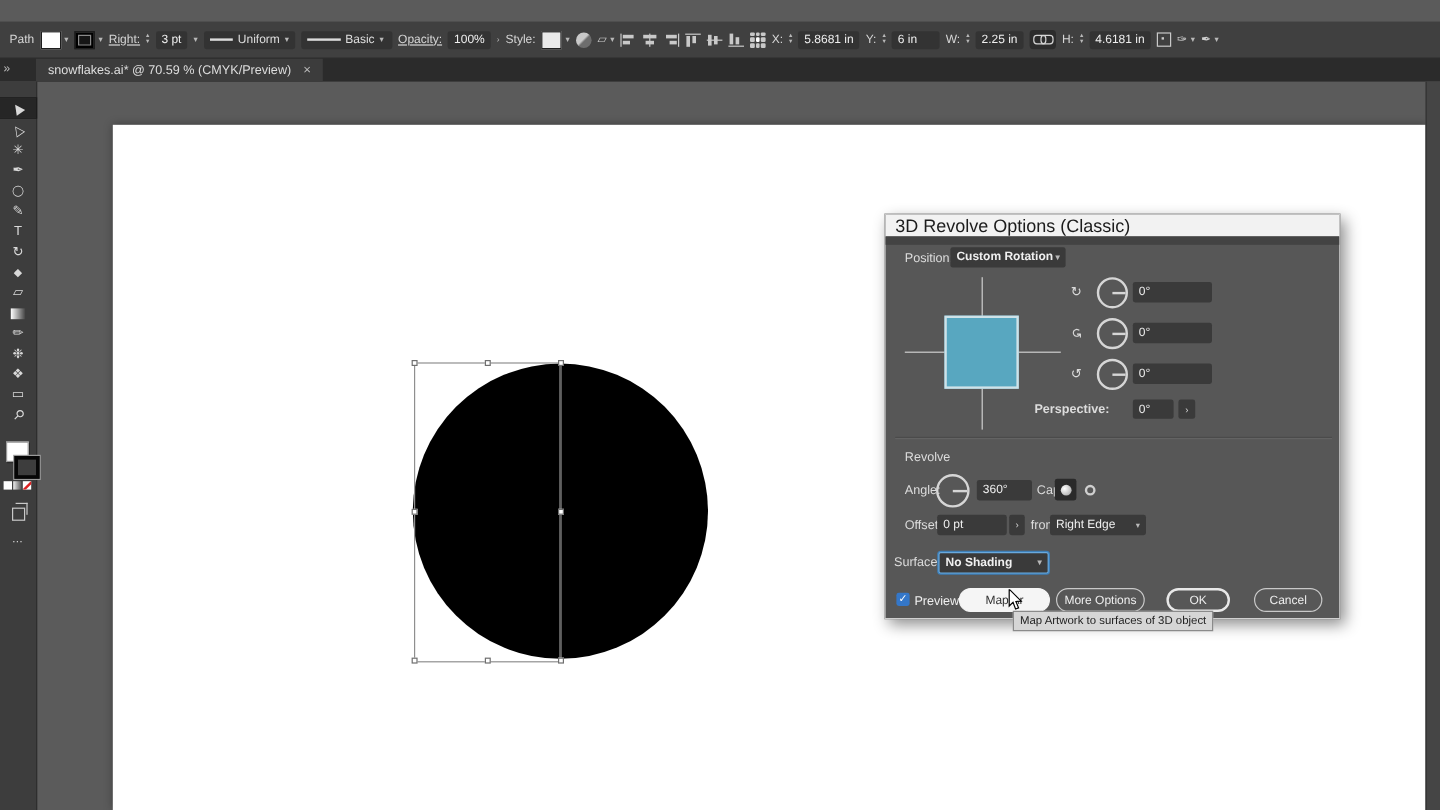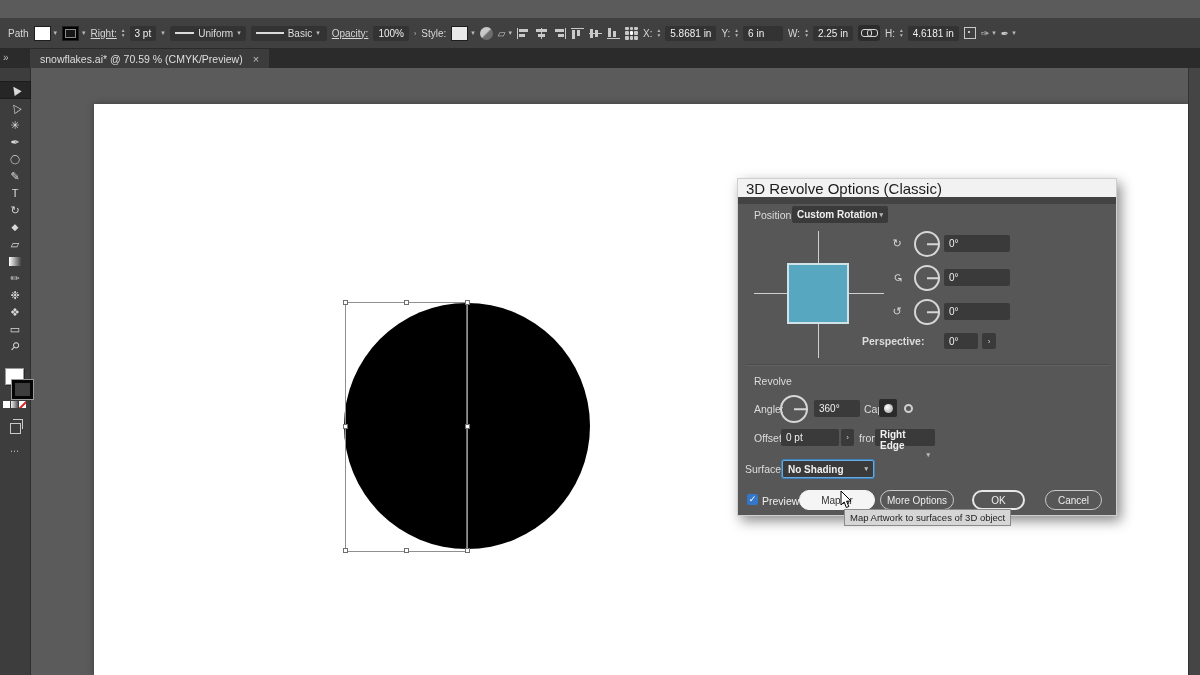--- a/index.html
+++ b/index.html
@@ -387,21 +387,21 @@
     <span class="capbtn" style="left:161px;top:220px;">
         <span class="cap-hollow"></span>
       </span>
 
     <span class="dl" style="left:16px;top:253px;">Offset:</span>
     <span class="df" style="left:43px;top:250px;width:58px;height:17px;">
         <span>0 pt</span>
       </span>
     <span class="chip" style="left:103px;top:250px;width:13px;height:17px;">›</span>
     <span class="dl" style="left:121px;top:253px;">from</span>
-    <span class="df" style="left:137px;top:250px;width:60px;height:17px;font-weight:bold;flex-direction:column;">
+    <span class="df" style="left:137px;top:250px;width:80px;height:17px;font-weight:normal;">
       <span>Right Edge</span>
       <span class="chev">▾</span>
     </span>
 
     <span class="dl" style="left:7px;top:284px;">Surface:</span>
     <span class="df dd-focus" style="left:44px;top:281px;width:92px;height:18px;font-weight:bold;text-align:center;">
       <span>No Shading</span>
       <span class="chev">▾</span>
     </span>
 

